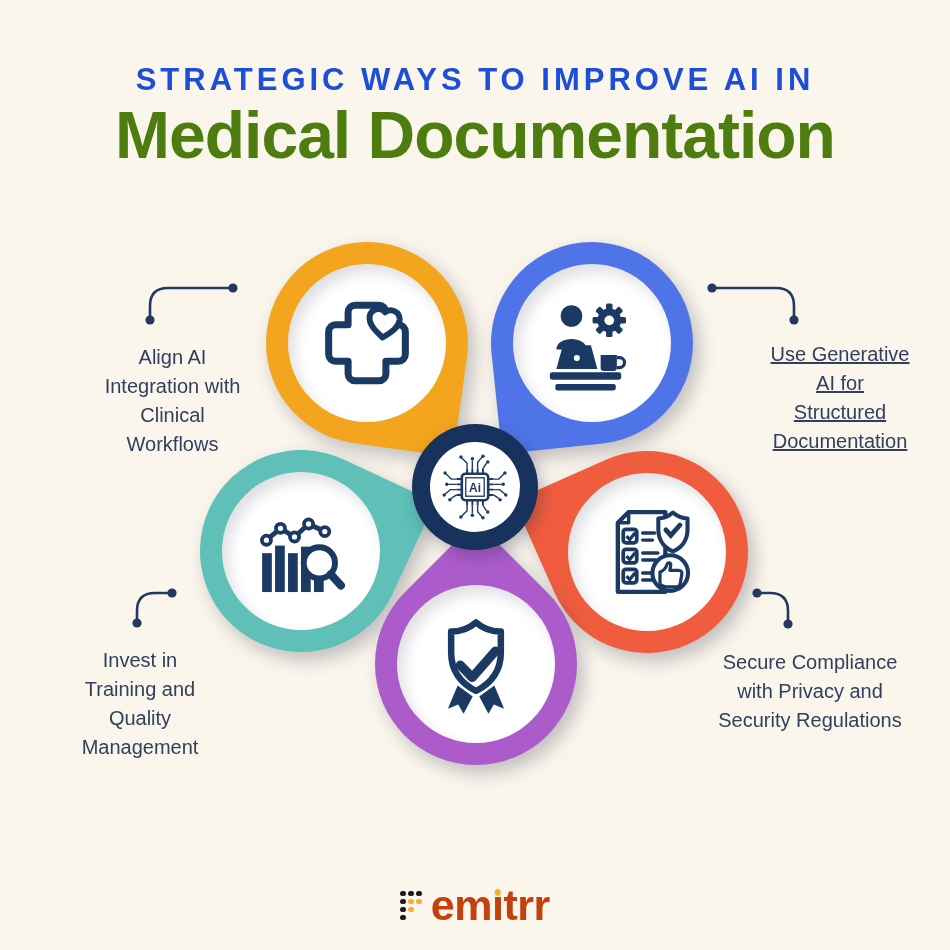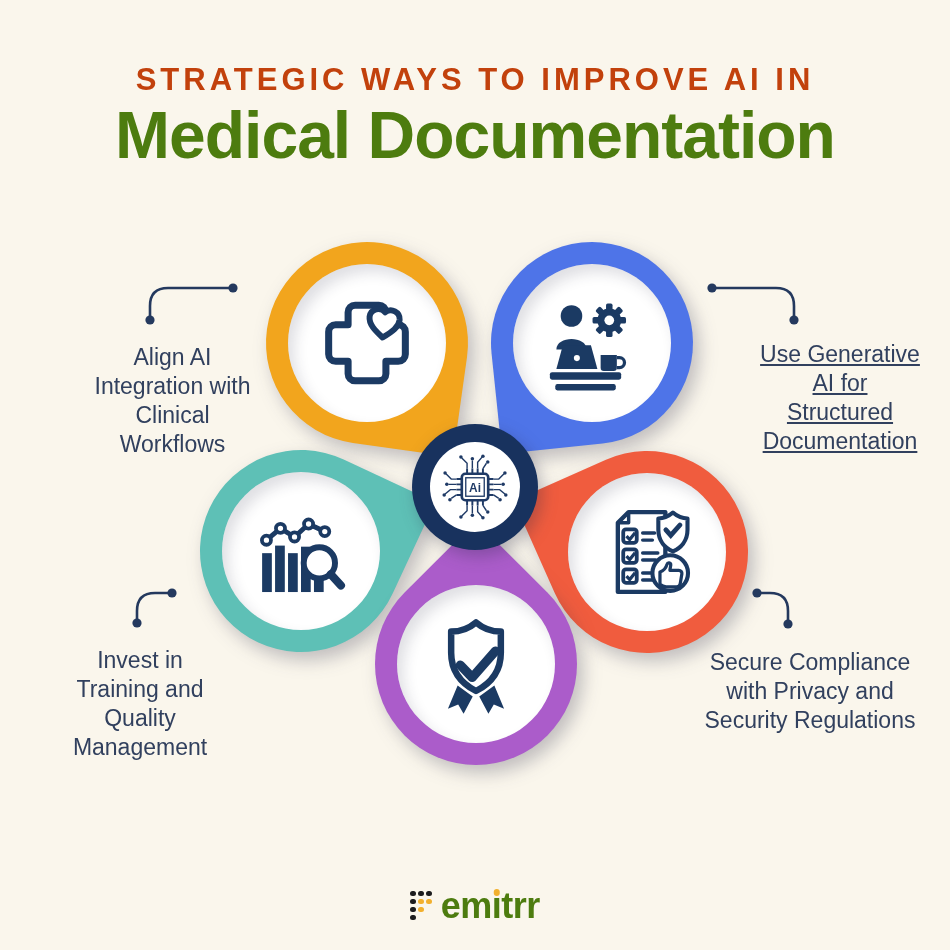--- a/index.html
+++ b/index.html
@@ -4,21 +4,21 @@
 <style>
   html,body{margin:0;padding:0;}
   .canvas{
     position:relative;width:950px;height:950px;overflow:hidden;
     background:#FAF6EC;
     font-family:"Liberation Sans", sans-serif;
   }
   
   .eyebrow{
     position:absolute;top:62px;left:0;width:950px;text-align:center;
-    font-size:31px;font-weight:bold;letter-spacing:4px;color:#c2410c;
+    font-size:31px;font-weight:bold;letter-spacing:4px;color:#1d4ed8;
   }
   .main-title{
     position:absolute;top:98px;left:0;width:950px;text-align:center;
     font-size:66px;font-weight:bold;letter-spacing:-1px;color:#4d7c0f;line-height:74px;
   }
   
   .node{position:absolute;width:202px;height:202px;z-index:1;}
   .tear-shadow{position:absolute;inset:0;filter:drop-shadow(6px 8px 9px rgba(40,40,70,0.28));}
   .tear{
     position:absolute;inset:0;background:var(--c);
@@ -40,38 +40,38 @@
     background:#18325E;border-radius:50%;
     filter:drop-shadow(4px 6px 8px rgba(40,40,70,0.3));
     text-align:right;
   }
   .center-node .inner{inset:18px;box-shadow:none;}
   
   .connectors{position:absolute;inset:0;z-index:3;pointer-events:none;}
   
   .label{
     position:absolute;z-index:3;text-align:center;
-    font-size:23px;line-height:29px;color:#31405E;
+    font-size:20px;line-height:29px;color:#31405E;
   }
   .label-align {left:40px; top:343px;width:265px;}
   .label-generative{left:725px;top:340px;width:230px;text-decoration:underline;}
   .label-invest{left:30px; top:646px;width:220px;}
   .label-secure{left:676px;top:648px;width:268px;}
   .label-focus {left:300px;top:797px;width:350px;}
   
   .logo{
     position:absolute;left:0;top:888px;width:950px;z-index:3;
     display:flex;align-items:center;justify-content:center;gap:9px;
   }
   .logo-mark{display:inline-grid;grid-template-columns:repeat(3,5.5px);grid-auto-rows:5.5px;gap:2.5px;}
   .ldot{width:5.5px;height:5.5px;border-radius:50%;background:#1C1C1E;}
   .ldot.y{background:#F2B02E;}
   .ldot.empty{visibility:hidden;}
   .logo-text{
-    font-size:36px;font-weight:bold;color:#4d7c0f;letter-spacing:-0.5px;line-height:35px;
+    font-size:43px;font-weight:bold;color:#c2410c;letter-spacing:-0.5px;line-height:35px;
   }
   .logo-i{position:relative;display:inline-block;}
   .logo-i::after{
     content:"";position:absolute;left:50%;top:1px;transform:translateX(-50%);
     width:6.5px;height:6.5px;border-radius:50%;background:#F2B02E;
   }
 </style>
 </head>
 <body>
 

